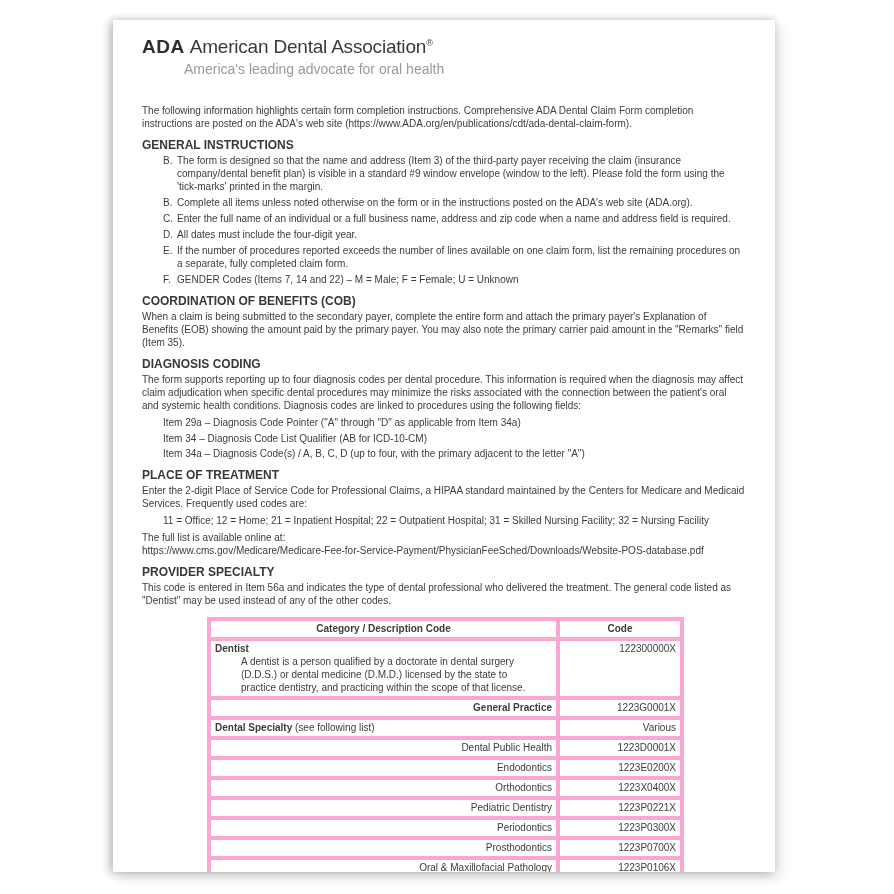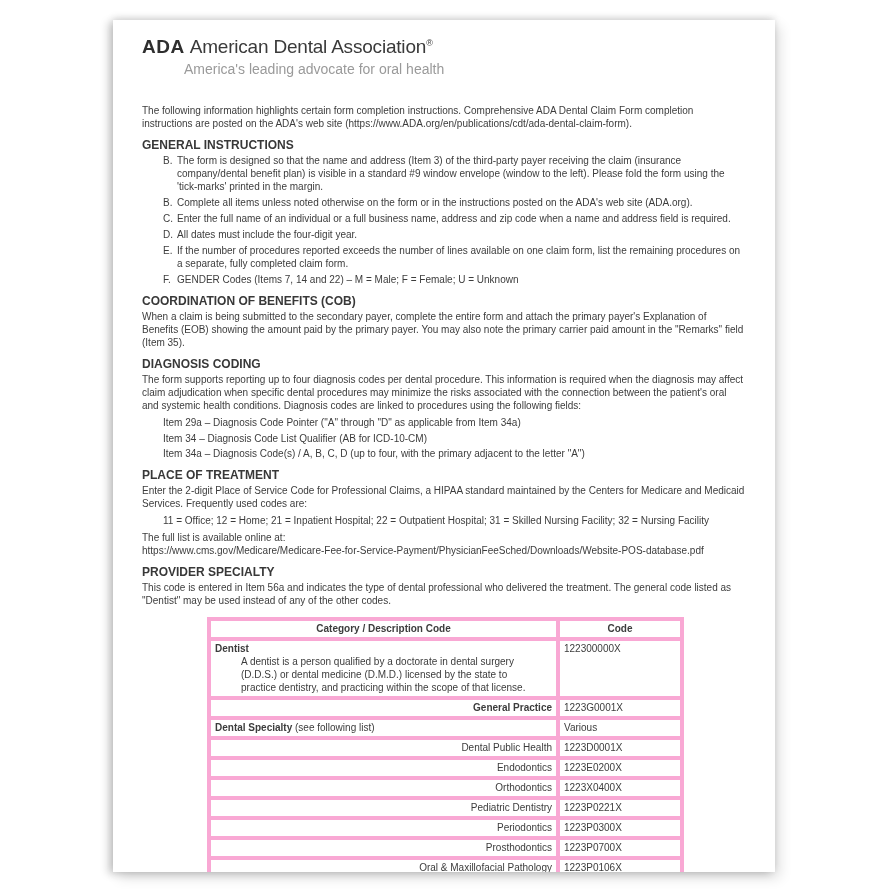--- a/index.html
+++ b/index.html
@@ -54,21 +54,21 @@
     font-size: 10px; line-height: 13px;
     color: #3c3c3c;
     border: 2px solid #4a4a4a;
   }
   table.codes th, table.codes td {
     border: 4px solid #f9a8d4;
     padding: 1px 4px 2px 4px;
     vertical-align: top;
   }
   table.codes th { font-weight: bold; text-align: center; }
-  .col-code { width: 124px; text-align: left; }
+  .col-code { width: 124px; text-align: right; }
   td.center { text-align: right; margin-left: 21px; }
   td.left { text-align: left; }
   .bold { font-weight: bold; }
   .dentist-desc { padding-left: 26px; padding-right: 8px; }
   tr.thick-top td { border-top-width: 2px; }
 </style>
 </head>
 <body>
 
 <div class="paper">

